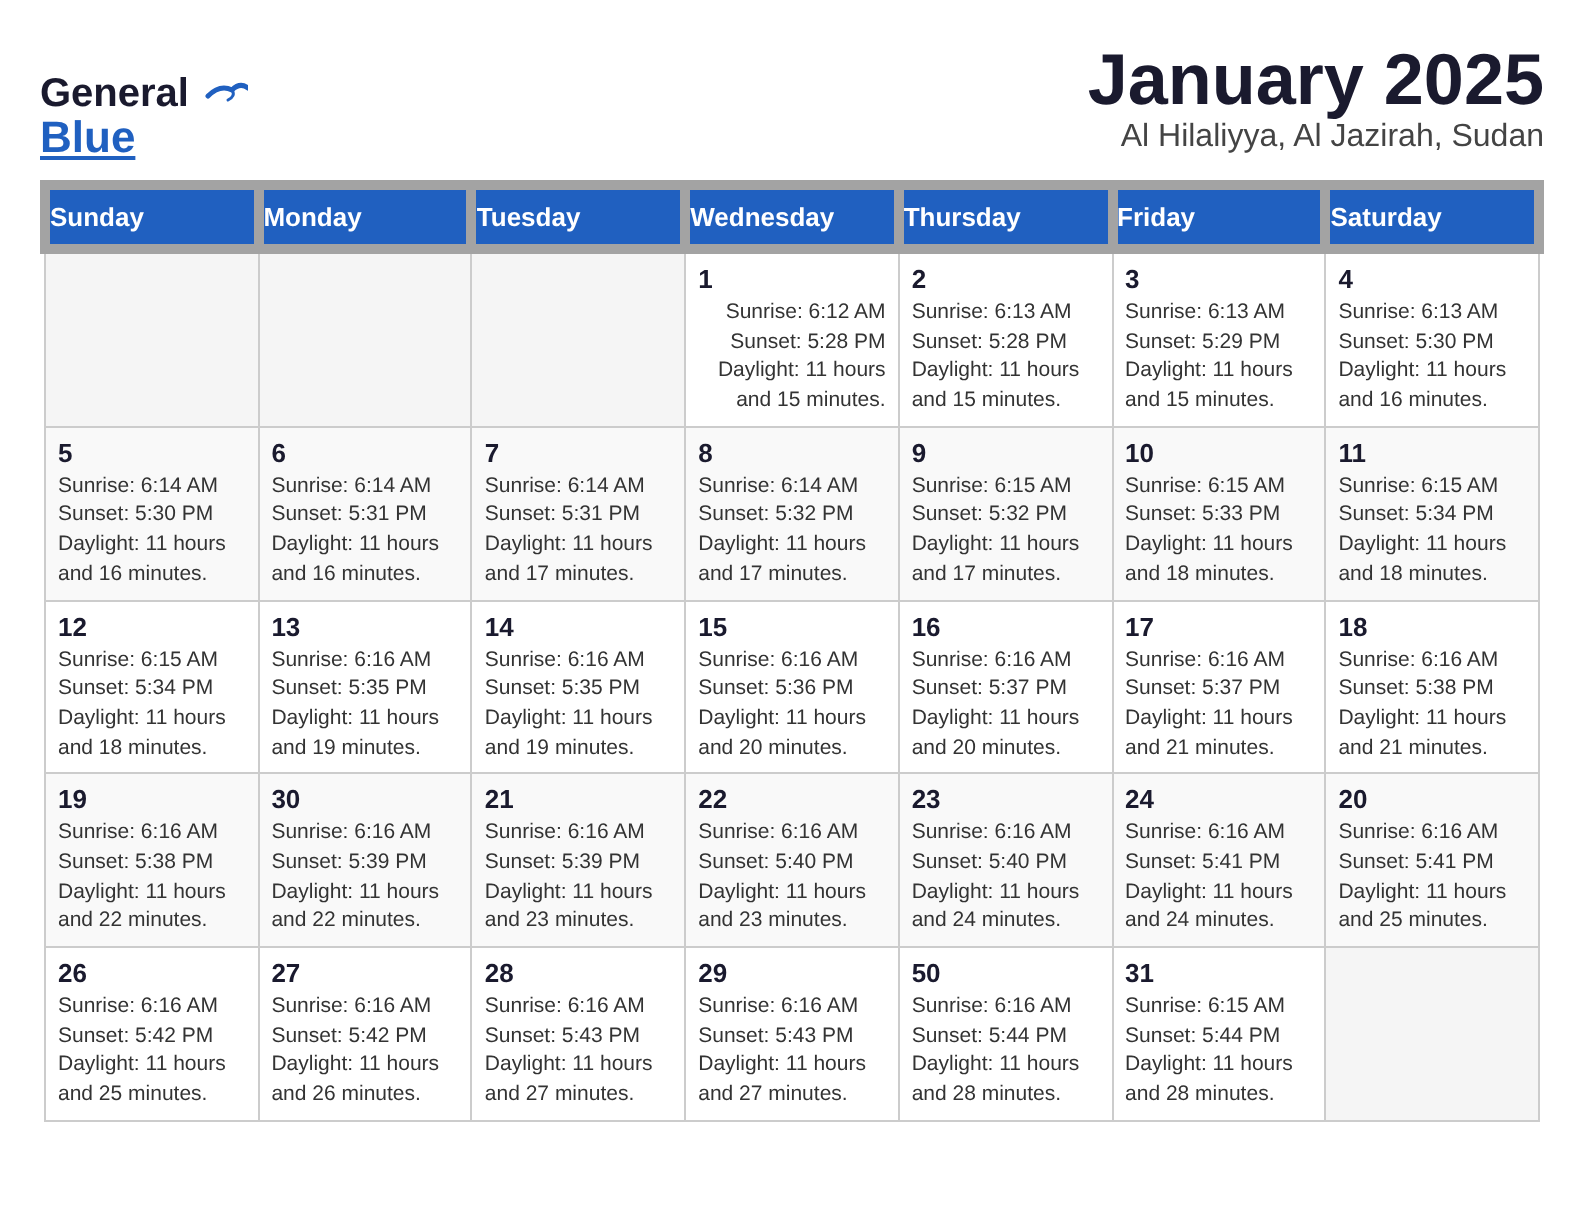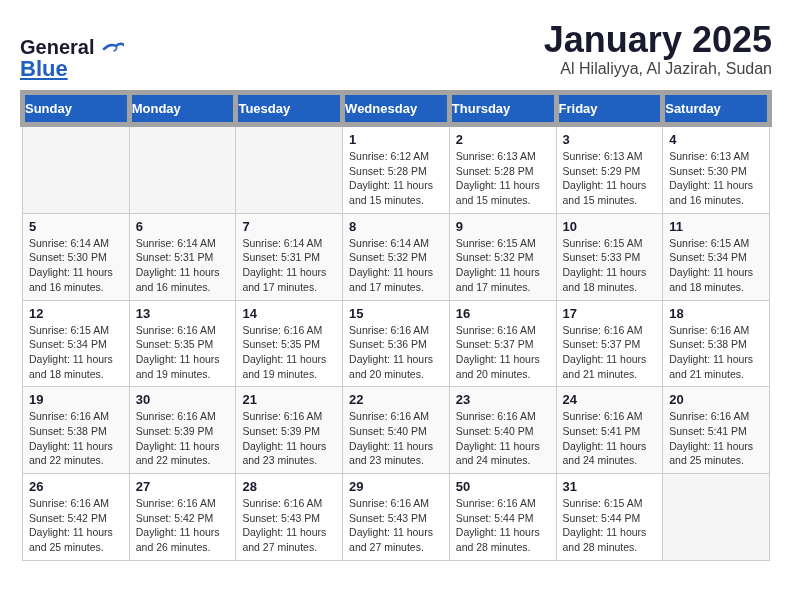--- a/index.html
+++ b/index.html
@@ -115,21 +115,21 @@
         <th>Saturday</th>
       </tr>
   </thead>
   <tbody id="calendar-body">
   <tr>
         <td class="empty-cell"></td>
         <td class="empty-cell"></td>
         <td class="empty-cell"></td>
         <td>
           <span class="day-number">1</span>
-          <div class="day-info" style="white-space: pre-line;">Sunrise: 6:12 AM
+          <div class="day-info" style="white-space: pre-line; text-align: right;">Sunrise: 6:12 AM
 Sunset: 5:28 PM
 Daylight: 11 hours and 15 minutes.</div>
         </td>
         <td>
           <span class="day-number">2</span>
           <div class="day-info" style="white-space: pre-line;">Sunrise: 6:13 AM
 Sunset: 5:28 PM
 Daylight: 11 hours and 15 minutes.</div>
         </td>
         <td>

